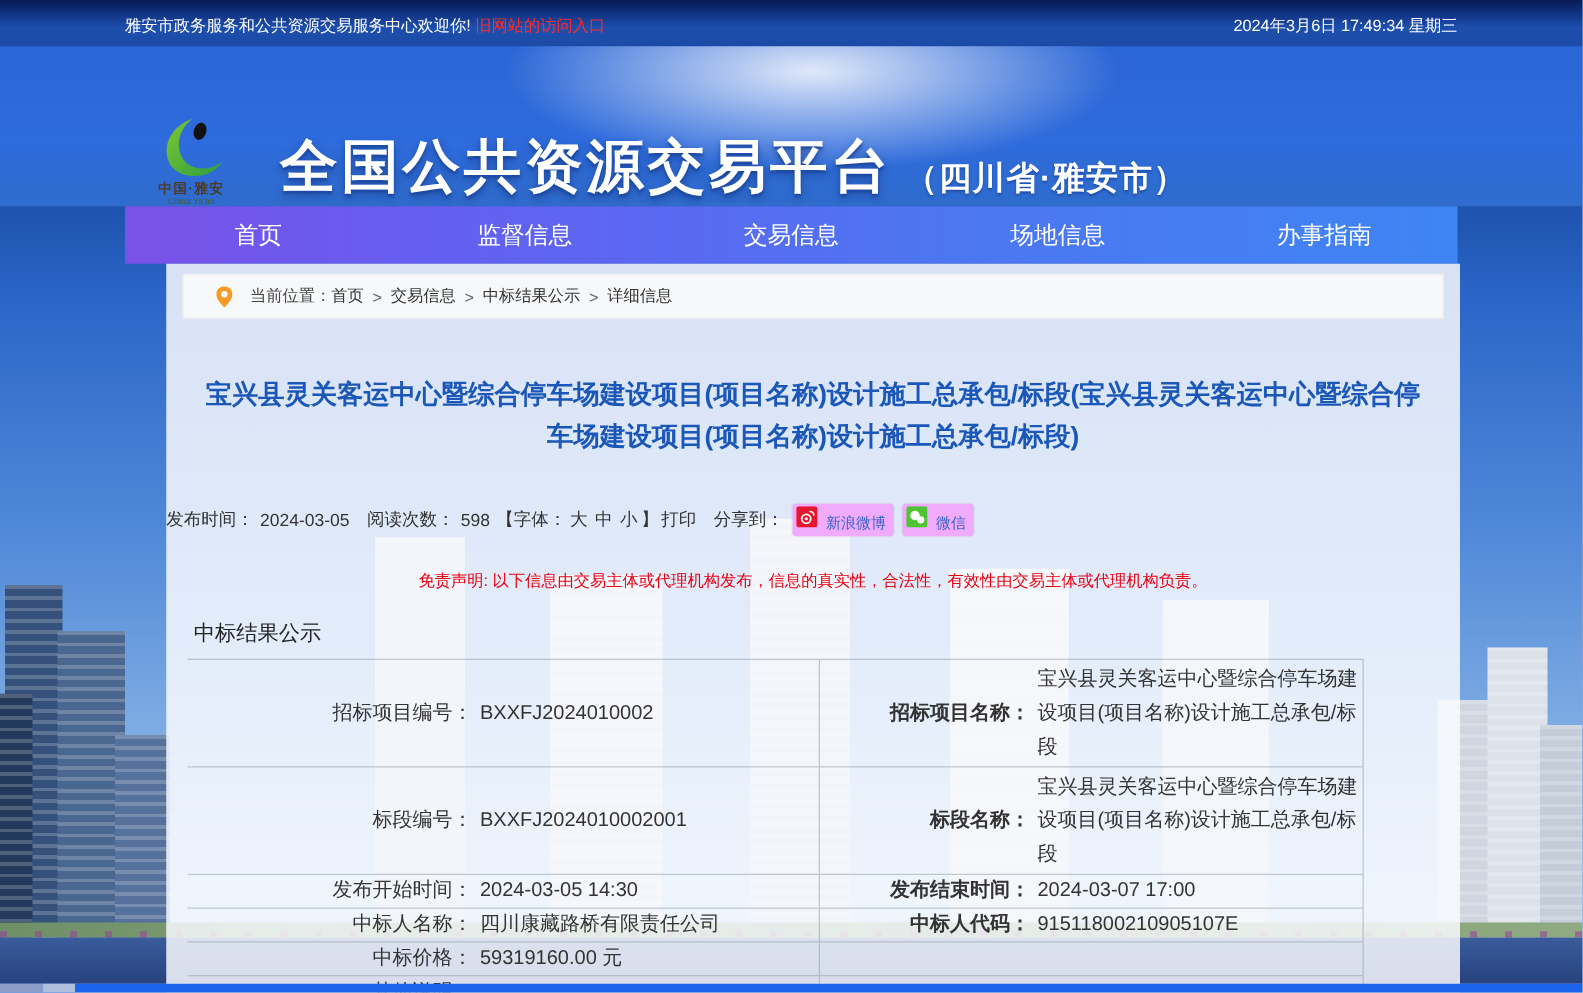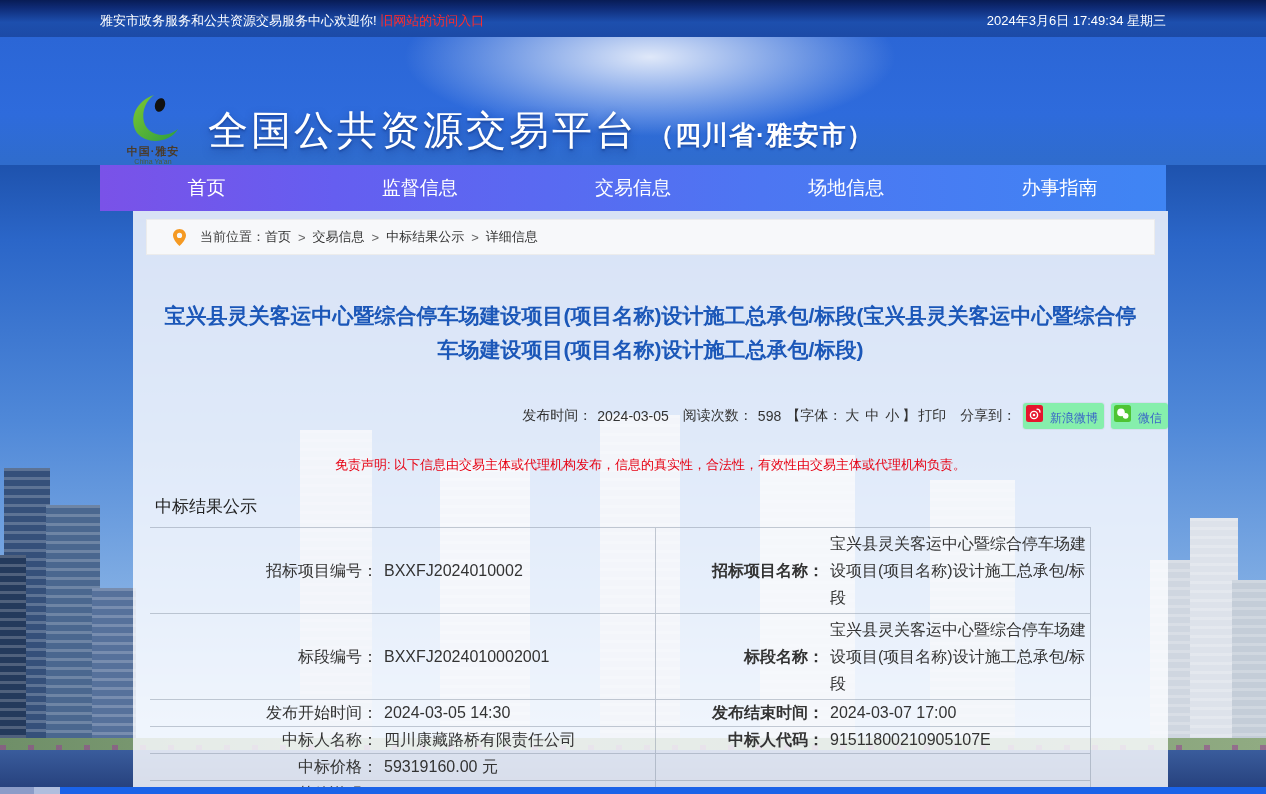--- a/index.html
+++ b/index.html
@@ -46,22 +46,22 @@
   
   .banner{position:absolute;left:0;top:37px;width:100%;height:128px;
     background:linear-gradient(180deg,#2b66d6,#2e6bdc 60%,#2f6ccc);overflow:hidden;}
   .banner::before{content:"";position:absolute;left:370px;top:-70px;width:560px;height:180px;
     background:radial-gradient(ellipse at center,rgba(255,255,255,.85),rgba(255,255,255,0) 62%);}
   .logo{position:absolute;left:110px;top:56px;width:86px;text-align:center;}
   .logo svg{display:block;margin:0 auto;}
   .logo .lt{font-size:11px;color:#4a3b2a;font-weight:bold;letter-spacing:1px;line-height:12px;}
   .logo .ls{font-size:7px;color:#4a5a3a;line-height:9px;}
   .banner-titles{position:absolute;left:208px;top:66px;display:flex;align-items:flex-end;white-space:nowrap;}
-  .site-title{font-size:40px;font-weight:400;color:#fff;letter-spacing:3px;
-    text-shadow:0 2px 2px rgba(26,70,160,.85),0 4px 8px rgba(20,50,120,.5);}
+  .site-title{font-size:46px;font-weight:700;color:#fff;letter-spacing:3px;
+    text-shadow:0 2px 2px rgba(26,70,160,.85),0 4px 8px rgba(20,50,120,.5);margin-left:16px;}
   .site-subtitle{font-size:26px;font-weight:900;color:#fff;margin:12px 0 5px 10px;letter-spacing:1px;
     text-shadow:0 2px 2px rgba(26,70,160,.85);}
 
   
   .nav{position:absolute;left:100px;top:165px;width:1066px;height:46px;display:flex;
     background:linear-gradient(90deg,#7a52e8,#655ef0 22%,#4d76f2 62%,#3f85f4);}
   .nav-item{flex:1;display:flex;align-items:center;justify-content:center;
     color:#fff;font-size:19px;cursor:pointer;}
 
   
@@ -70,27 +70,27 @@
   .breadcrumb{margin:8px 13px 0;height:36px;background:#f7f8fa;border:1px solid #ececec;
     box-sizing:border-box;display:flex;align-items:center;padding:0 14px;font-size:13px;color:#444;}
   .breadcrumb .pin{margin:0 14px 0 12px;display:flex;}
   .breadcrumb a{color:#333;text-decoration:none;cursor:pointer;}
   .breadcrumb .sep{margin:0 7px;color:#666;}
 
   .article-title{margin:44px auto 0;width:990px;text-align:center;
     font-size:21px;font-weight:bold;color:#1b57b8;line-height:34px;}
 
   .meta{margin-top:36px;text-align:center;font-size:14px;color:#333;
-    display:flex;justify-content:flex-end;align-items:center;}
+    display:flex;justify-content:flex-start;align-items:center;}
   .meta span{display:inline-block;}
   .m-gap{margin-left:14px;}
   .m-small{margin-left:5px;}
   .font-btn{cursor:pointer;margin:0 3px;}
   .print-btn{cursor:pointer;margin-left:2px;}
-  .badge{display:inline-flex;align-items:center;background:#86efac;border-radius:3px;
+  .badge{display:inline-flex;align-items:center;background:#f0abfc;border-radius:3px;
     padding:2px 6px 2px 3px;margin-left:7px;cursor:pointer;box-shadow:0 0 0 1px rgba(0,0,0,.04);}
   .badge .txt{font-size:12px;color:#3a66c8;margin-left:3px;}
 
   .disclaimer{margin-top:27px;text-align:center;font-size:13px;color:#e60012;}
 
   .section-title{margin:21px 0 0 22px;font-size:17px;color:#222;}
 
   .itable{margin:9px 0 0 17px;width:940px;font-size:16px;color:#333;
     border-top:1px solid var(--line);border-right:1px solid var(--line);}
   .trow{display:flex;border-bottom:1px solid var(--line);}

